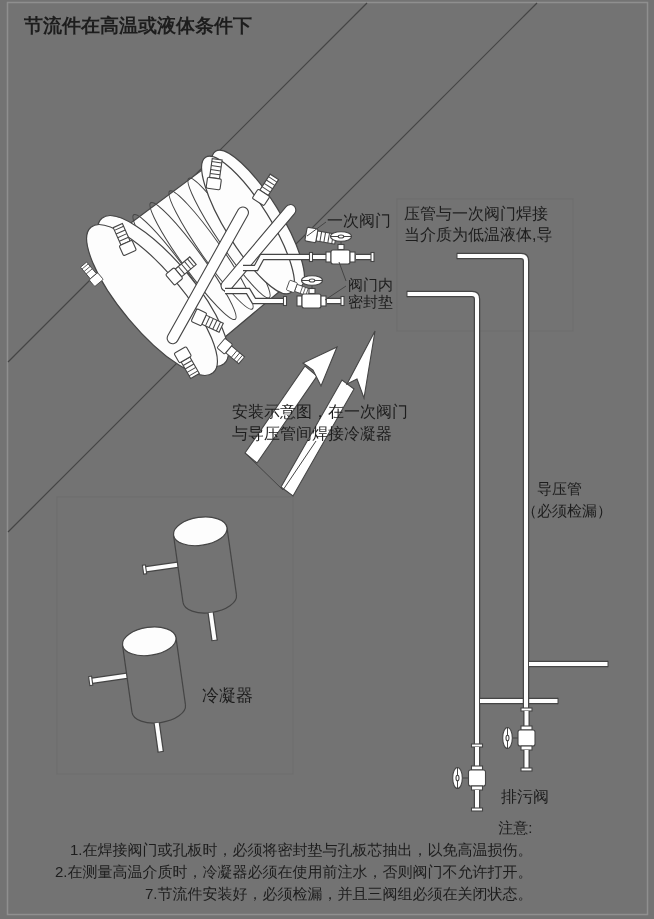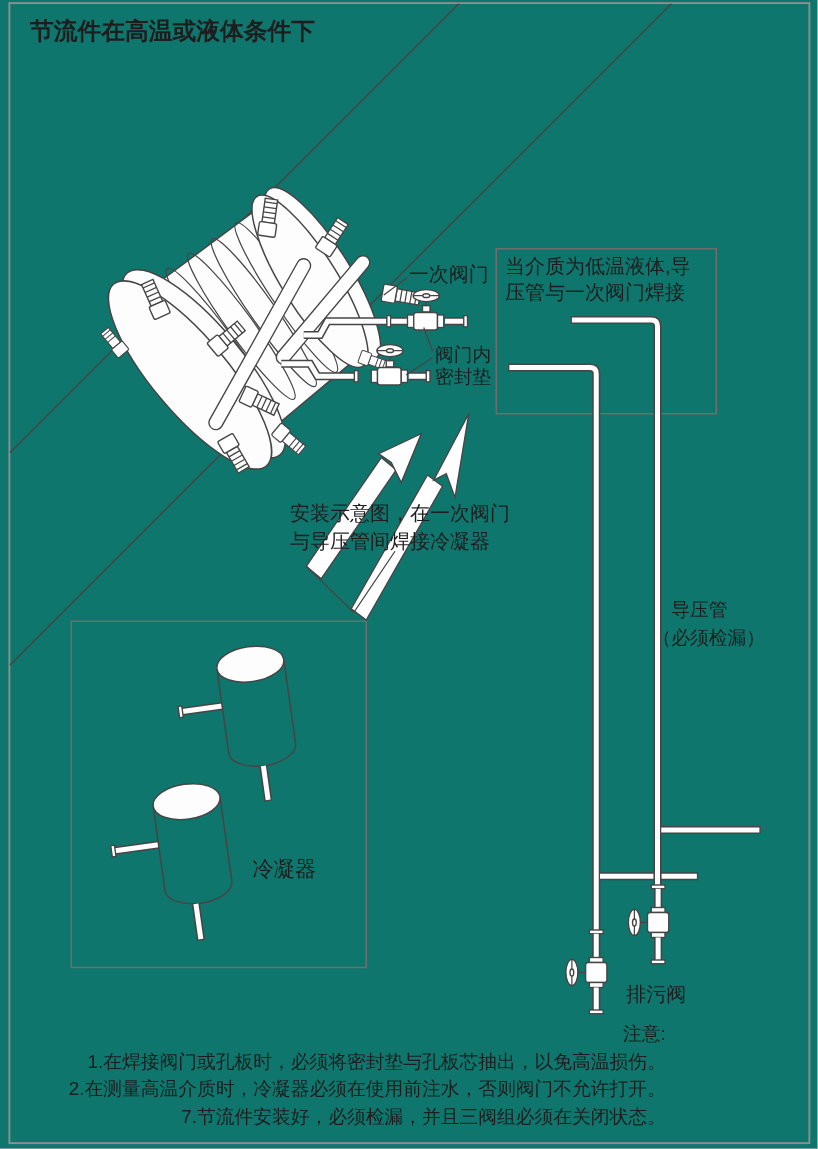--- a/index.html
+++ b/index.html
@@ -1,17 +1,17 @@
 <!DOCTYPE html>
 <html><head>
 <meta charset="utf-8">
 <style>
   html,body{margin:0;padding:0;background:#e8e8e8;}
   #page{
-    position:relative;width:654px;height:919px;background:#0f766e;
+    position:relative;width:654px;height:919px;background:#737373;
     font-family:"Liberation Sans",sans-serif;color:#1d1d1d;overflow:hidden;
   }
   #art{position:absolute;left:0;top:0;}
   .lbl{position:absolute;white-space:nowrap;line-height:1.35;}
   .t19{font-size:19px;font-weight:700;line-height:27px;}
   .t17b{font-size:17px;font-weight:700;}
   .t17{font-size:17px;}
   .t16{font-size:16px;}
   .t15{font-size:15px;}
   .notes{font-size:15px;line-height:22px;}
@@ -279,22 +279,22 @@
 </svg>
 
   <div class="lbl t19" style="left:24px;top:12px;">
     <div>节流件在高温或液体条件下</div>
   </div>
 
 
   <div class="lbl t16" style="left:327px;top:210px;">一次阀门</div>
 
   <div class="lbl t16" style="left:404px;top:203px;line-height:21px;">
+    <div>压管与一次阀门焊接</div>
     <div>当介质为低温液体,导</div>
-    <div>压管与一次阀门焊接</div>
   </div>
 
   <div class="lbl t15" style="left:348px;top:276px;line-height:17px;">
     <div>阀门内</div>
     <div>密封垫</div>
   </div>
 
   <div class="lbl t16" style="left:232px;top:401px;line-height:22px;">
     <div>安装示意图，在一次阀门</div>
     <div>与导压管间焊接冷凝器</div>

